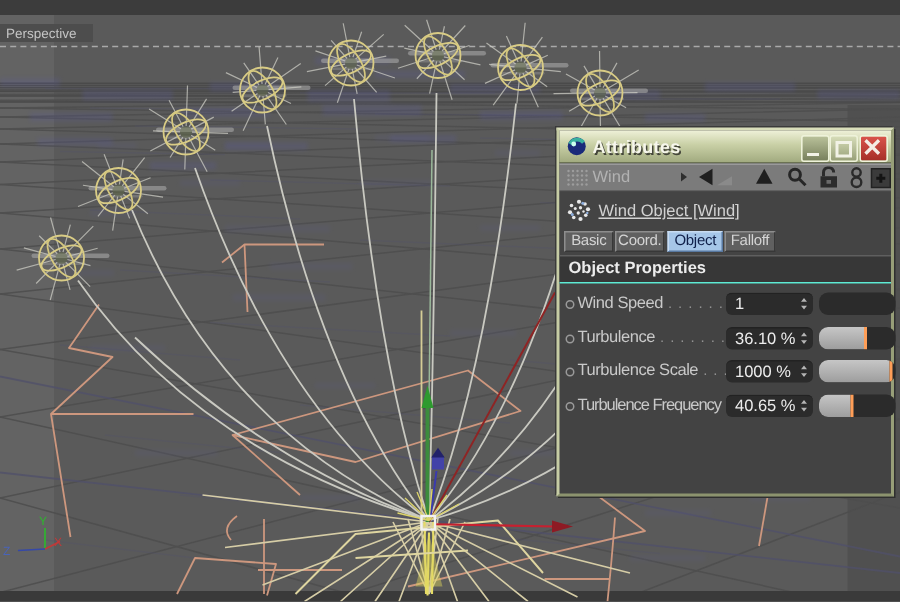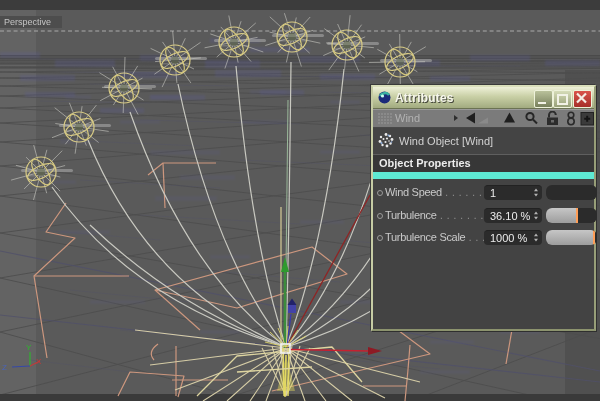--- a/index.html
+++ b/index.html
@@ -8,25 +8,25 @@
 #tbar .ttl{font-size:12px;font-weight:bold;color:#f6f6ec;text-shadow:1px 1px 0 #44463a;margin-left:4px;letter-spacing:0.2px;}
 .wbtn{position:absolute;top:3px;width:17px;height:16px;border:1px solid #eef2da;border-radius:2px;}
 #bmin{left:161px;background:linear-gradient(#b9c19a,#78805c);}
 #bmin:after{content:"";position:absolute;left:3px;bottom:3px;width:8px;height:2px;background:#f2f2e6;}
 #bmax{left:180px;background:linear-gradient(#d6dcb8,#98a078);}
 #bmax:after{content:"";position:absolute;left:3px;top:3px;width:7px;height:7px;border:2px solid #f2f2e6;}
 #bcls{left:200px;background:linear-gradient(#d9534b,#a62f28);}
 #toolrow{height:17px;background:#7b7b7b;border-top:1px solid #9a9a9a;border-bottom:1px solid #484848;position:relative;}
 #toolrow .mode{position:absolute;left:22px;top:2px;font-size:11px;color:#b2b2b2;}
 #objrow{height:26px;position:relative;background:#444444;}
-#objrow .txt{position:absolute;left:26px;top:7px;font-size:11px;color:#d2d2d2;}
+#objrow .txt{position:absolute;left:26px;top:7px;font-size:11px;color:#d2d2d2;text-decoration:underline;}
 #tabs{height:16px;position:relative;background:#444444;}
 .tab{position:absolute;top:0;height:12px;background:#606060;border:1px solid;border-color:#8d8d8d #383838 #383838 #8d8d8d;color:#d4d4d4;font-size:10px;text-align:center;line-height:12px;letter-spacing:-0.2px;overflow:hidden;}
 .tab.sel{background:#a6c6e8;color:#10204a;border-color:#c8dcf2 #5878a0 #5878a0 #c8dcf2;}
-#ophdr{height:17px;background:#373737;border-top:1px solid #5f5f5f;border-bottom:7px solid #5eead4;color:#ececec;font-weight:bold;font-size:11px;padding-left:6px;line-height:17px;}
+#ophdr{height:17px;background:#373737;border-top:1px solid #5f5f5f;border-bottom:1px solid #5eead4;color:#ececec;font-weight:bold;font-size:11px;padding-left:6px;line-height:17px;}
 .prow{position:absolute;left:0;width:100%;height:22px;}
 .bullet{position:absolute;left:4px;top:8px;width:4px;height:4px;border:1px solid #9a9a9a;border-radius:50%;}
 .plbl{position:absolute;left:12px;top:4px;font-size:11px;color:#c9c9c9;white-space:nowrap;letter-spacing:-0.3px;}
 .plbl i{font-style:normal;color:#929292;letter-spacing:0.6px;font-size:10px;}
 .pfield{position:absolute;left:111px;top:3px;width:58px;height:15px;background:#2b2b2b;border-radius:4px;border-top:1px solid #222;color:#ececec;font-size:11px;line-height:15px;padding-left:6px;box-sizing:border-box;}
 .spin{position:absolute !important;left:159px !important;top:4px !important;width:8px;height:13px;}
 .pslider{position:absolute;left:173px;top:3px;width:51px;height:15px;background:#2b2b2b;border-radius:6px;overflow:hidden;}
 .pfill{position:absolute;left:0;top:0;height:15px;background:linear-gradient(#c6c6c6,#9d9d9d);}
 .ptick{position:absolute;top:0;width:2px;height:15px;background:#ff9e57;}
 #persp{position:absolute;left:0px;top:16px;width:58px;height:12px;background:#4d4d4d;color:#c4c4c4;font-size:9px;line-height:12px;padding-left:4px;}
@@ -317,20 +317,26 @@
             <circle cx="12" cy="9" r="0.8"></circle>
           </g>
           <g fill="#8fb0e0">
             <circle cx="11.5" cy="3.5" r="1"></circle>
             <circle cx="4.5" cy="11" r="1"></circle>
             <circle cx="14.5" cy="10" r="0.8"></circle>
       </g>
     </svg>
     <span class="txt">Wind Object [Wind]</span>
   </div>
+  <div id="tabs">
+    <span class="tab" style="left:3px;width:31px;">Basic</span>
+    <span class="tab" style="left:37px;width:31px;">Coord.</span>
+    <span class="tab sel" style="left:72px;width:35px;">Object</span>
+    <span class="tab" style="left:110px;width:32px;">Falloff</span>
+  </div>
   <div id="ophdr">Object Properties</div>
   <div style="position:relative;height:100px;">
     <div class="prow" style="top:3px;">
       <span class="bullet"></span>
           <span class="plbl">Wind Speed<i> . . . . . . . .</i></span>
       <span class="pfield">1</span>
       <svg class="spin" viewBox="0 0 9 15">
             <path d="M4.5 3 L6.8 6 L2.2 6 Z M4.5 12 L6.8 9 L2.2 9 Z" fill="#b4b4b4"></path>
           </svg>
       <span class="pslider"></span>
@@ -352,15 +358,27 @@
           <span class="plbl">Turbulence Scale<i> . . . .</i></span>
       <span class="pfield">1000 %</span>
       <svg class="spin" viewBox="0 0 9 15">
             <path d="M4.5 3 L6.8 6 L2.2 6 Z M4.5 12 L6.8 9 L2.2 9 Z" fill="#b4b4b4"></path>
           </svg>
       <span class="pslider">
             <span class="pfill" style="width:47px;"></span>
             <span class="ptick" style="left:47px;"></span>
           </span>
     </div>
+    <div class="prow" style="top:70.5px;">
+      <span class="bullet"></span>
+          <span class="plbl" style="letter-spacing:-0.7px;">Turbulence Frequency</span>
+      <span class="pfield">40.65 %</span>
+      <svg class="spin" viewBox="0 0 9 15">
+            <path d="M4.5 3 L6.8 6 L2.2 6 Z M4.5 12 L6.8 9 L2.2 9 Z" fill="#b4b4b4"></path>
+          </svg>
+      <span class="pslider">
+            <span class="pfill" style="width:21px;"></span>
+            <span class="ptick" style="left:21px;"></span>
+          </span>
+    </div>
   </div>
 </div>
 </div>
 
 </body></html>

